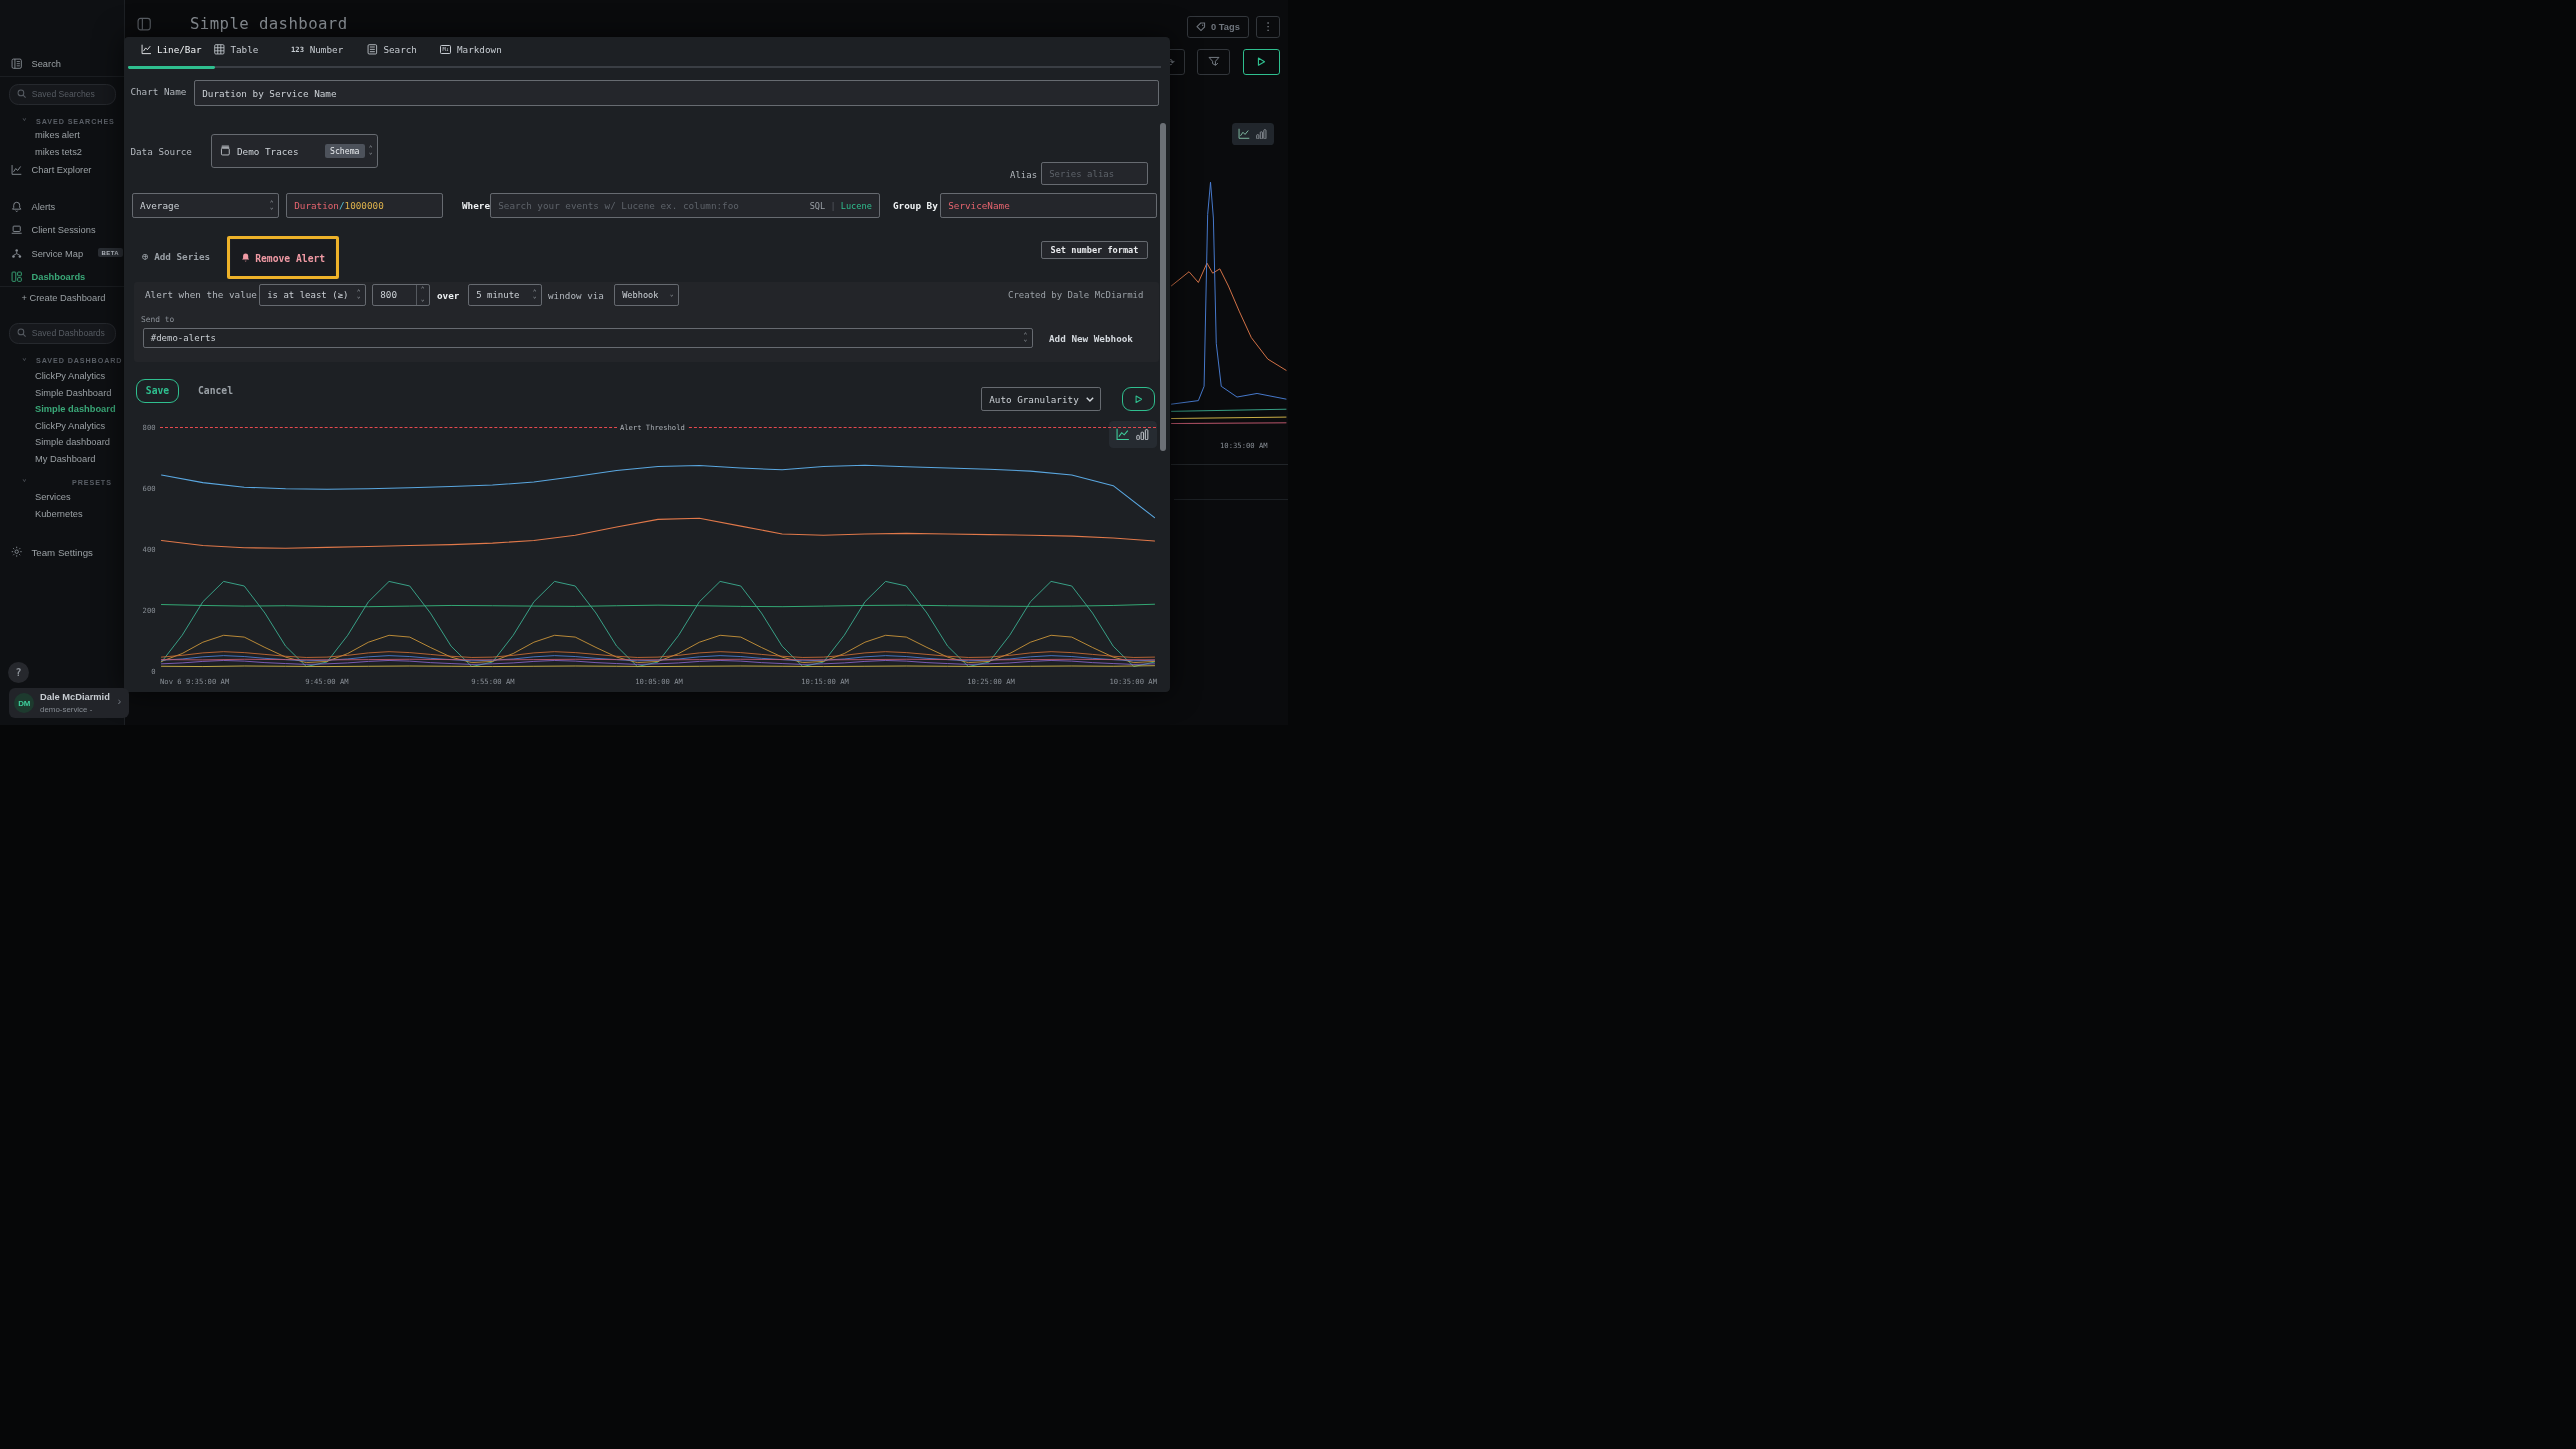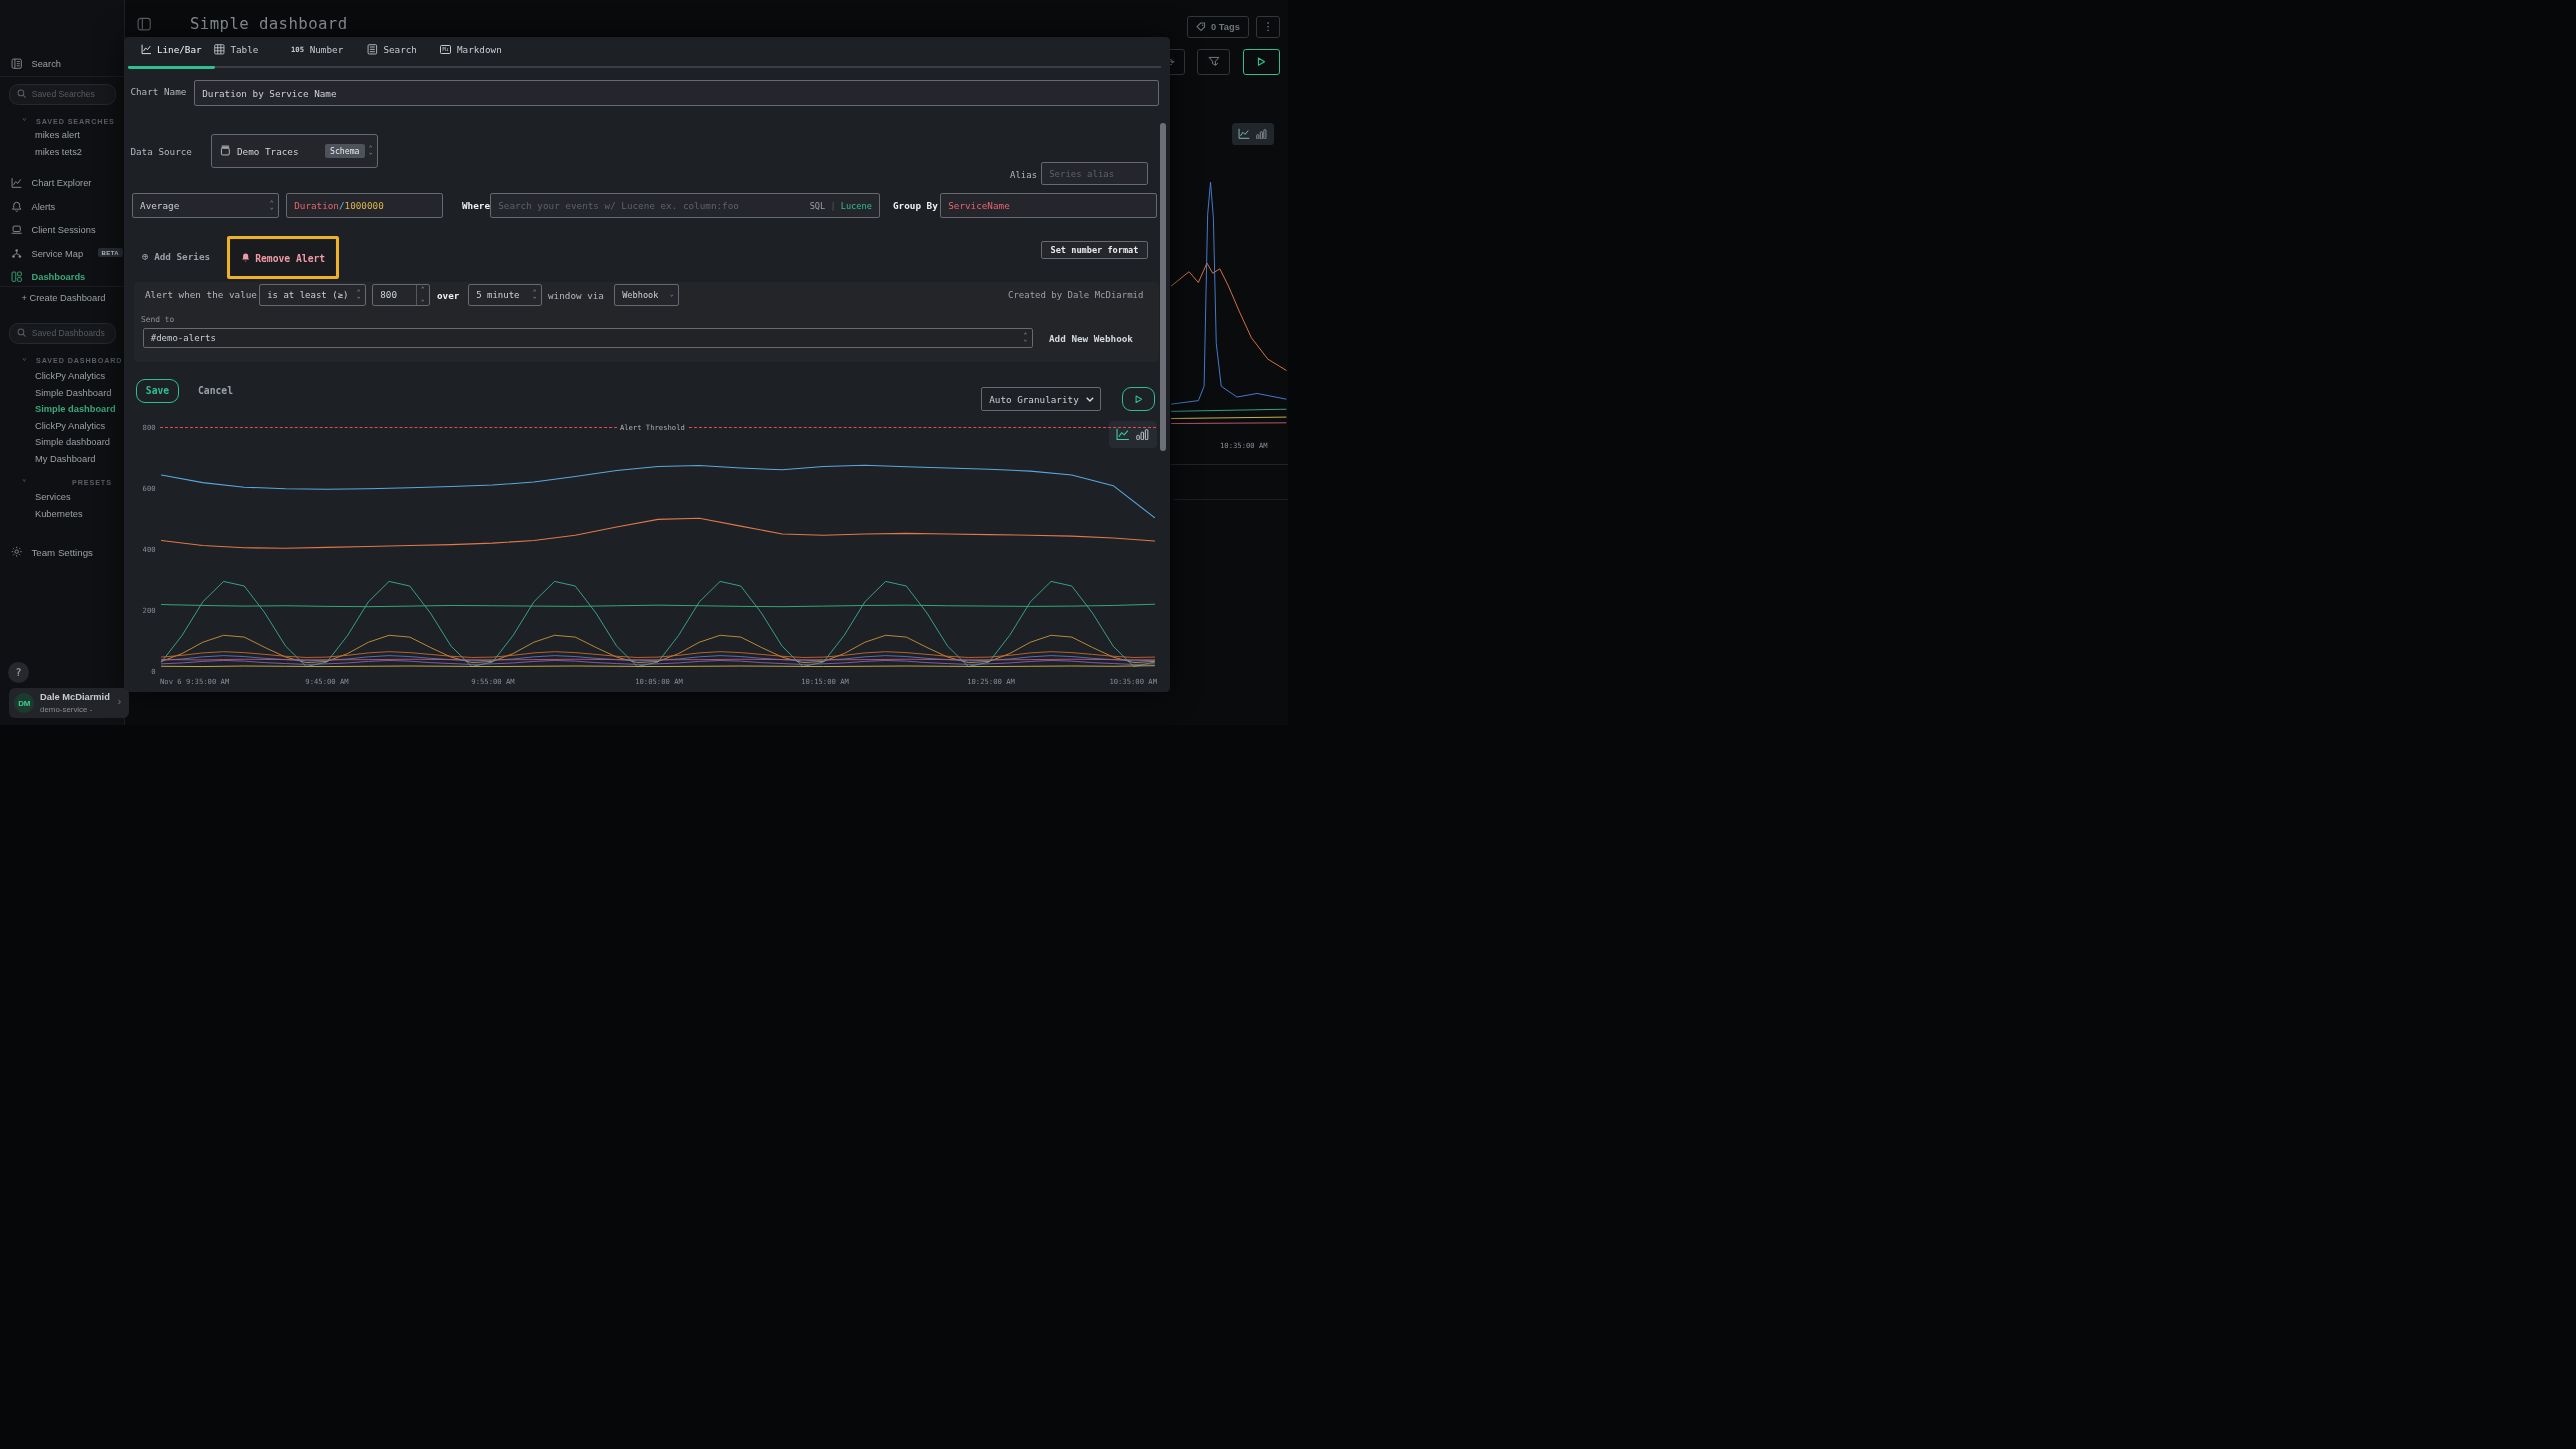--- a/index.html
+++ b/index.html
@@ -140,21 +140,21 @@
           <line x1="8.6" y1="8.6" x2="12" y2="12" stroke="#575c63" stroke-width="1.4"></line>
         </svg>
       <span class="ph" title="Saved Searches">Saved Searches</span>
     </div>
 
     <div class="side-head sans" style="left:36px;top:117px;"><span>SAVED SEARCHES</span></div>
     <span class="abs" style="left:22px;top:113px;color:#5a5f66;font-size:7.9px;">⌄</span>
     <div class="side-sub sans" style="top:130px;">mikes alert</div>
     <div class="side-sub sans" style="top:147px;">mikes tets2</div>
 
-    <div class="side-item" style="top:176px;padding-left:14px;">
+    <div class="side-item" style="top:163px;padding-left:14px;">
       <span class="ic">
         <svg width="11.4" height="11.4" viewBox="0 0 16 16">
             <path d="M1.5 1.5 V14.5 H14.5" stroke="#878d94" stroke-width="1.3" fill="none"></path>
             <polyline points="3.5,11 6.5,6.5 9.5,9 13.5,3.5" stroke="#878d94" stroke-width="1.3" fill="none"></polyline>
           </svg>
       </span>
       <span class="lbl sans">Chart Explorer</span>
     </div>
     <div class="side-item" style="top:200px;">
       <span class="ic">
@@ -259,21 +259,21 @@
             <rect x="1" y="1" width="13" height="13" rx="1.5" fill="none" stroke="#c6cbd1" stroke-width="1.2"></rect>
             <line x1="1" y1="5.3" x2="14" y2="5.3" stroke="#c6cbd1" stroke-width="1.2"></line>
             <line x1="1" y1="9.6" x2="14" y2="9.6" stroke="#c6cbd1" stroke-width="1.2"></line>
             <line x1="5.3" y1="1" x2="5.3" y2="14" stroke="#c6cbd1" stroke-width="1.2"></line>
             <line x1="9.6" y1="1" x2="9.6" y2="14" stroke="#c6cbd1" stroke-width="1.2"></line>
           </svg>
         </span>
       <span>Table</span>
     </div>
     <div class="tab" style="left:167px;">
-      <span style="font-size:7.2px;font-weight:bold;color:#c6cbd1;">105</span>
+      <span style="font-size:7.2px;font-weight:bold;color:#c6cbd1;">123</span>
       <span>Number</span>
     </div>
     <div class="tab" style="left:243px;">
       <span class="ti">
           <svg width="10.7" height="10.7" viewBox="0 0 15 15">
             <rect x="1.5" y="1" width="12" height="13" rx="1.5" fill="none" stroke="#c6cbd1" stroke-width="1.2"></rect>
             <line x1="4" y1="4.2" x2="11" y2="4.2" stroke="#c6cbd1" stroke-width="1.2"></line>
             <line x1="4" y1="7.5" x2="11" y2="7.5" stroke="#c6cbd1" stroke-width="1.2"></line>
             <line x1="4" y1="10.8" x2="11" y2="10.8" stroke="#c6cbd1" stroke-width="1.2"></line>
           </svg>

